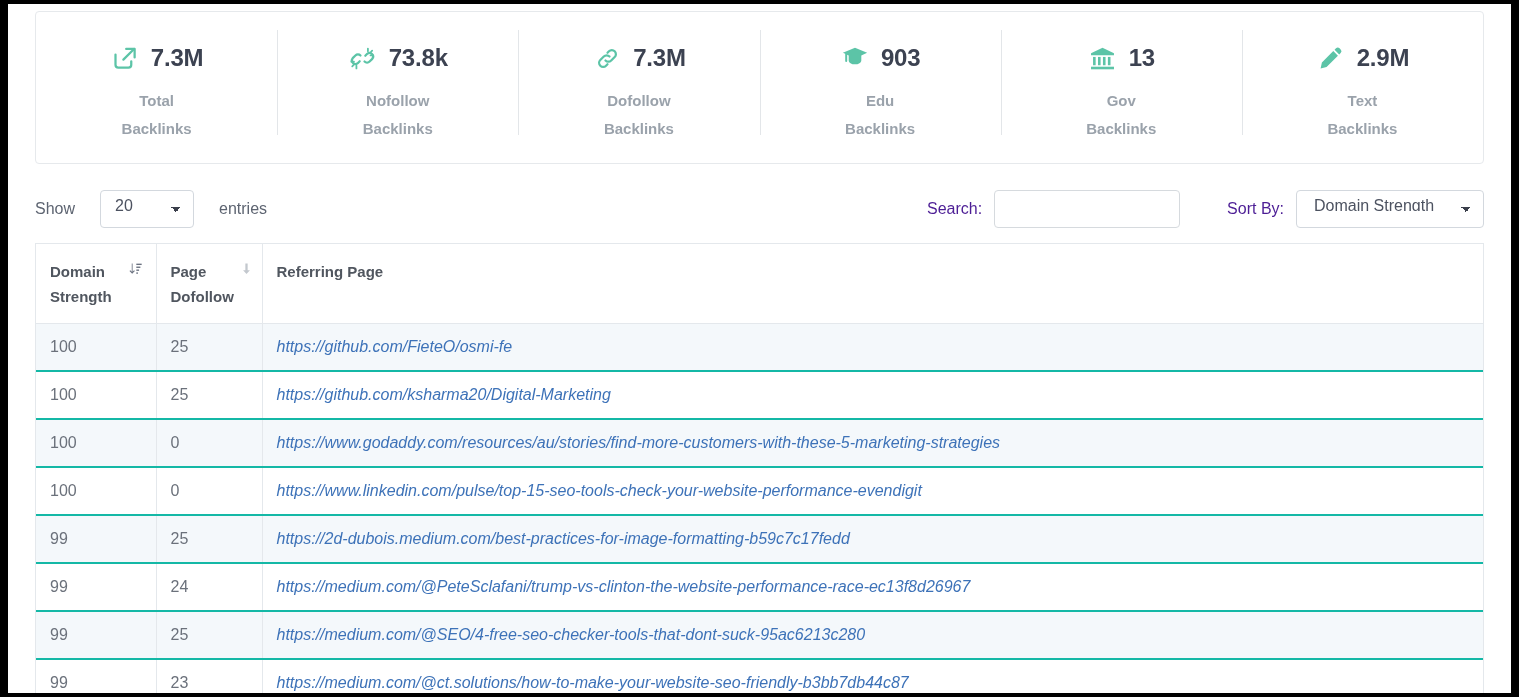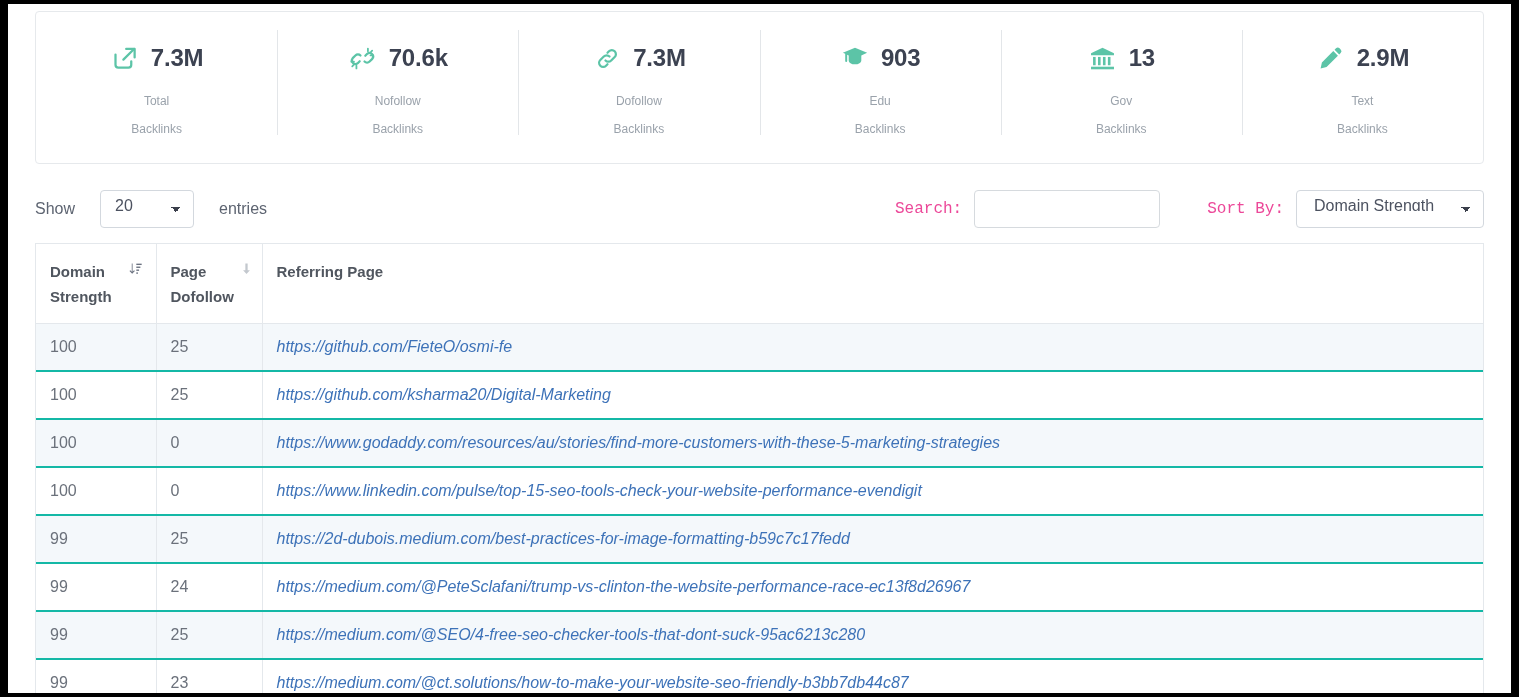--- a/index.html
+++ b/index.html
@@ -69,25 +69,25 @@
   }
   .stat-icon svg { display: block; }
   .stat-value {
     font-size: 24px;
     font-weight: bold;
     color: #3c4251;
     letter-spacing: -0.2px;
   }
   .stat-label {
     margin-top: 8px;
-    font-size: 12px;
+    font-size: 15px;
     line-height: 28px;
     color: #9aa2ab;
     text-align: center;
-    font-weight: 400;
+    font-weight: 700;
   }
 
   
   .controls {
     margin: 25px 27px 0 27px;
     display: flex;
     align-items: center;
     height: 40px;
     position: relative;
   }
@@ -123,22 +123,21 @@
   #sort-select { width: 188px; padding-left: 17px; }
 
   .right-ctrl {
     margin-left: auto;
     display: flex;
     align-items: center;
     gap: 12px;
   }
   .ctrl-label {
     font-size: 16px;
-    color: #ec4899;
-    font-family: Liberation Mono, monospace;
+    color: #4c1d95;
   }
   #search-input {
     width: 186px;
     height: 38px;
     border: 1px solid #d6dade;
     border-radius: 4px;
     padding: 6px 10px;
     font-family: "Liberation Sans", sans-serif;
     font-size: 15px;
     color: #4c5260;
@@ -234,21 +233,21 @@
       <div class="stat">
         <div class="stat-top">
           <span class="stat-icon">
             <svg width="27" height="27" viewBox="0 0 24 24" fill="none" stroke="currentColor" stroke-width="2" stroke-linecap="round" stroke-linejoin="round">
               <path d="M9.5 14.5 7.8 16.2a3.2 3.2 0 0 1-4.5-4.5l2.4-2.4a3.2 3.2 0 0 1 4.5 0"></path>
               <path d="M14.5 9.5l1.7-1.7a3.2 3.2 0 0 1 4.5 4.5l-2.4 2.4a3.2 3.2 0 0 1-4.5 0"></path>
               <path d="M16.8 3.2v2.4M20.6 5.1l-1.6 1.6M21.4 9.2h-2.3" stroke-width="1.6"></path>
               <path d="M6.6 20.8v-2.4M2.9 18.9l1.6-1.6M2.1 14.8h2.3" stroke-width="1.6"></path>
             </svg>
           </span>
-          <span class="stat-value">70.6k</span>
+          <span class="stat-value">73.8k</span>
         </div>
         <div class="stat-label">
           <span>Nofollow</span><br>
           <span>Backlinks</span>
         </div>
       </div>
 
       <div class="stat">
         <div class="stat-top">
           <span class="stat-icon">

